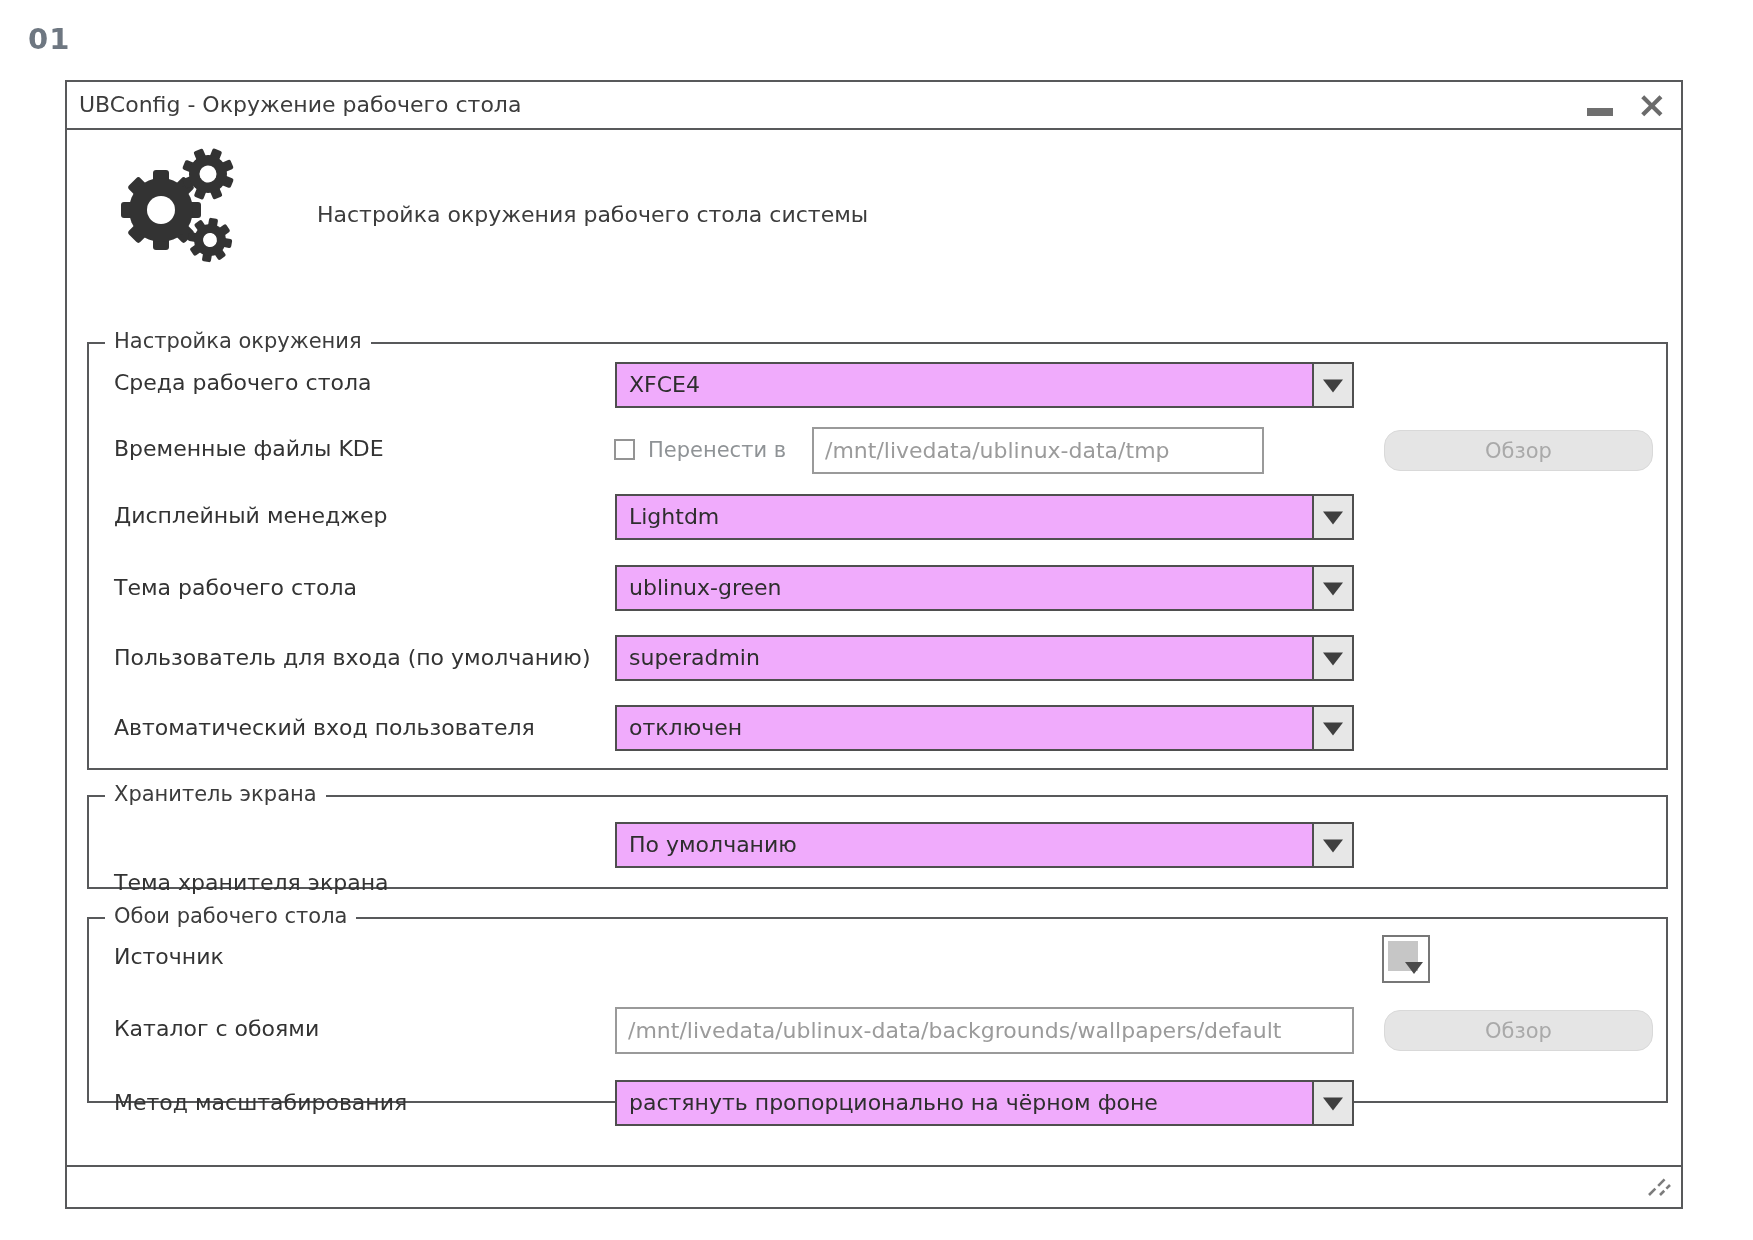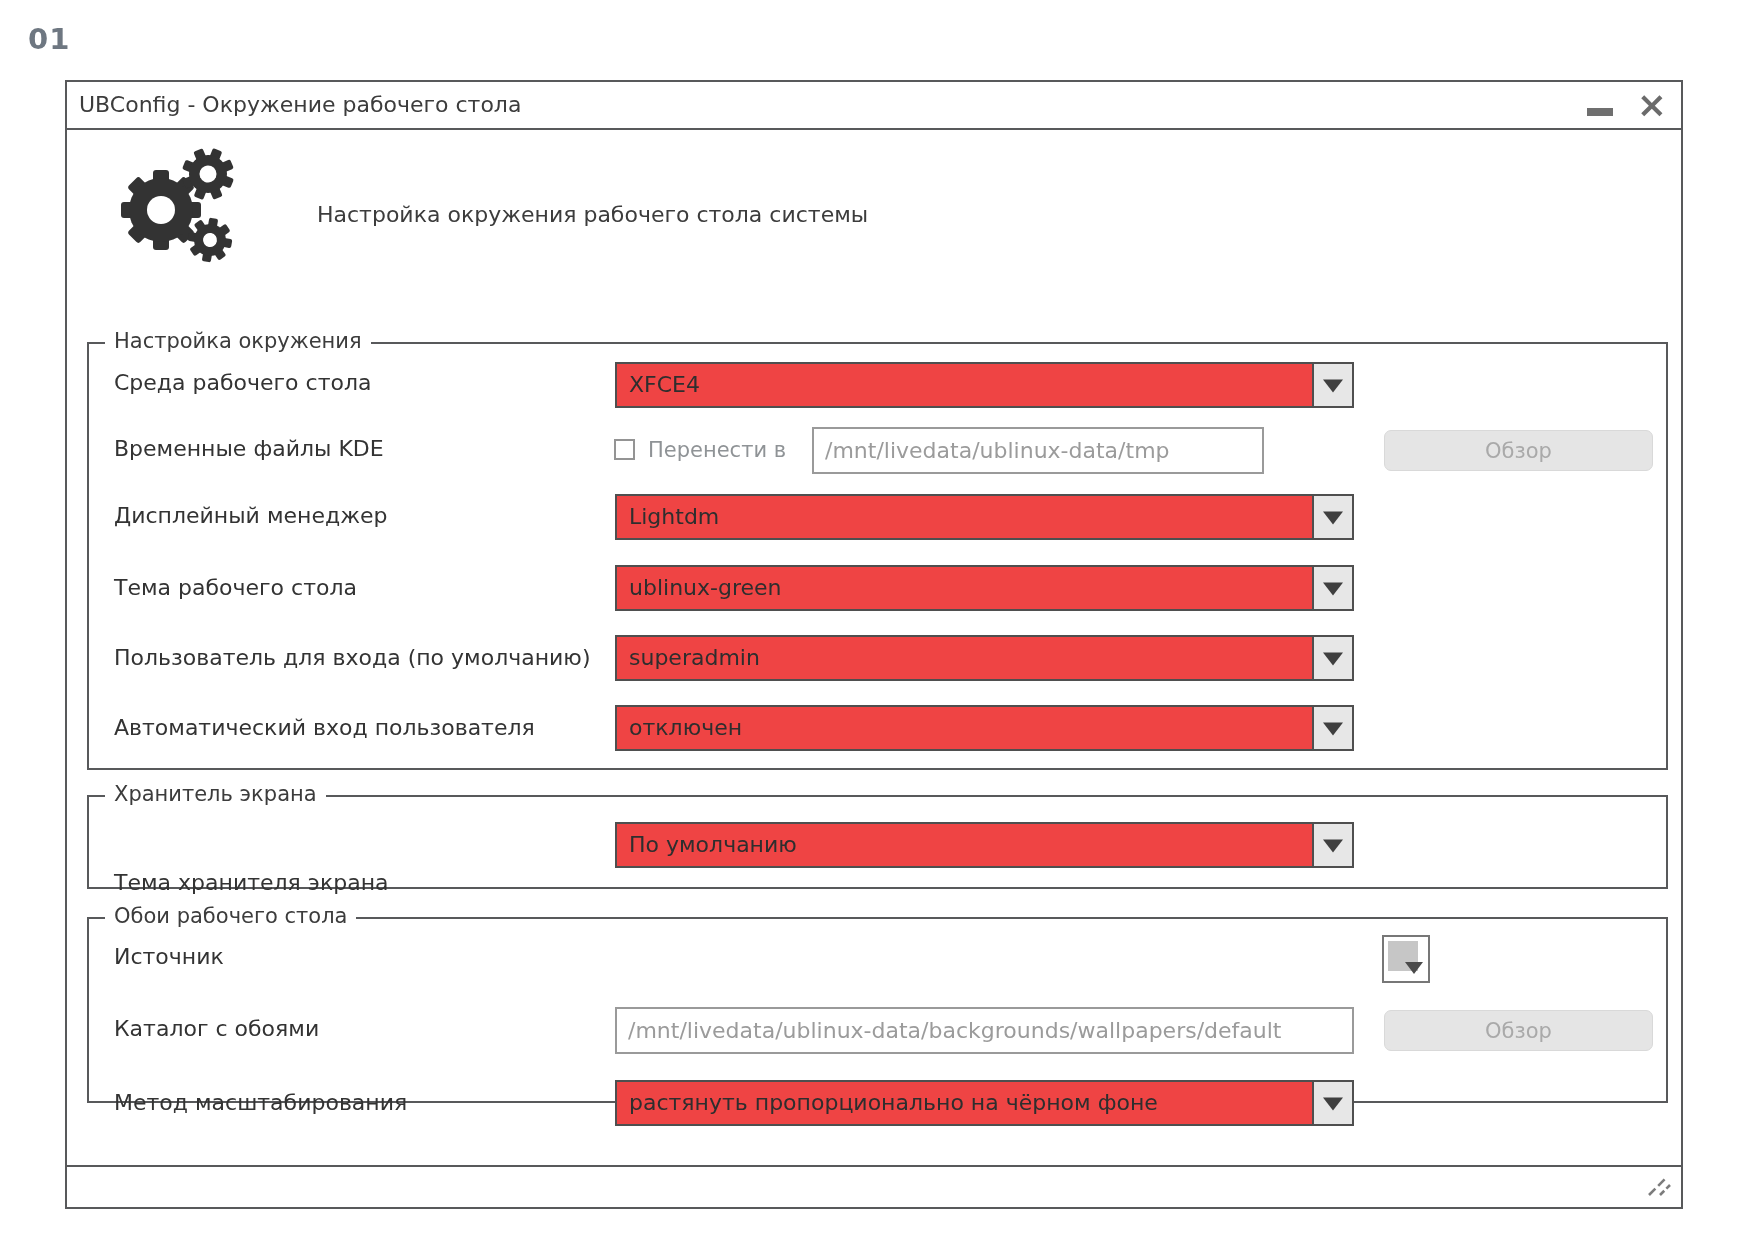--- a/index.html
+++ b/index.html
@@ -21,38 +21,38 @@
 
   .subtitle { left:250px; top:120px; font-size:22px; color:#3c3c3c; }
 
   .groupbox { border:2px solid #58595b; background:transparent; }
   .legend { position:absolute; top:-15px; left:16px; background:#fff;
     padding:0 9px; font-size:21px; color:#3c3c3c; white-space:nowrap; }
 
   .row-label { left:47px; font-size:22px; color:#333; white-space:nowrap; }
 
   .dropdown { left:548px; width:739px; height:46px; border:2px solid #4f4f4f;
-    background:#ef4444; }
+    background:#f0abfc; }
   .dd-value { position:absolute; left:12px; top:0; line-height:42px;
     font-size:22px; color:#2e2e2e; white-space:nowrap; }
   .dd-arrow-btn { position:absolute; right:0; top:0; width:40px; height:42px;
     background:#e7e7e7; border-left:2px solid #4f4f4f; }
   .tri { position:absolute; width:0; height:0; border-left:10px solid transparent;
     border-right:10px solid transparent; border-top:13px solid #3f3f3f; }
   .dd-arrow-btn .tri { left:50%; top:50%; transform:translate(-50%,-42%); }
 
   .checkbox { width:21px; height:21px; border:2px solid #949494; background:#fff; }
   .check-label { font-size:21px; color:#8f9396; white-space:nowrap; }
 
   .text-input { height:47px; border:2px solid #9a9a9a; background:#fff; }
   .ti-value { position:absolute; left:11px; top:0; line-height:43px;
     font-size:22px; color:#9b9b9b; white-space:nowrap; }
 
   .btn-browse { width:269px; height:41px; background:#e5e5e5;
-    border:1px solid #d9d9d9; border-radius:7px; text-align:center;
+    border:1px solid #d9d9d9; border-radius:16px; text-align:center;
     line-height:40px; font-size:21px; color:#a9a9a9; }
 
   .swatch-btn { width:48px; height:48px; border:2px solid #777; background:#fff; }
   .swatch-fill { position:absolute; left:4px; top:4px; width:30px; height:30px;
     background:#c6c6c6; }
   .swatch-btn .tri { right:5px; bottom:7px; border-left:9px solid transparent;
     border-right:9px solid transparent; border-top:12px solid #4a4a4a; }
 
   .statusbar-line { left:0px; top:1083px; width:1614px; height:0;
     border-top:2px solid #58595b; }

